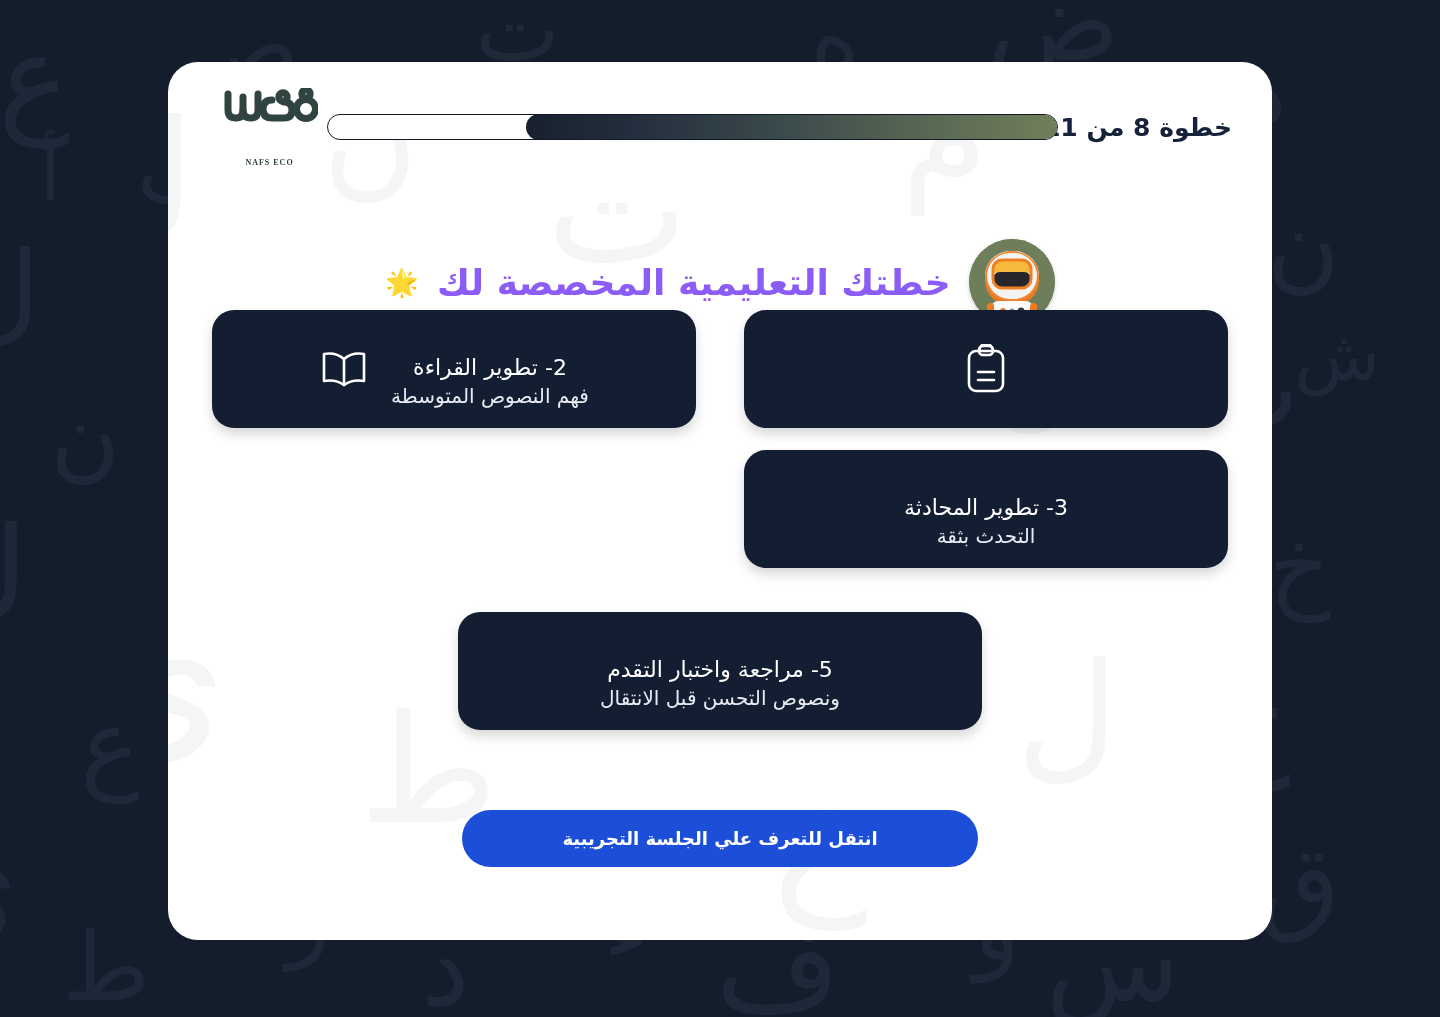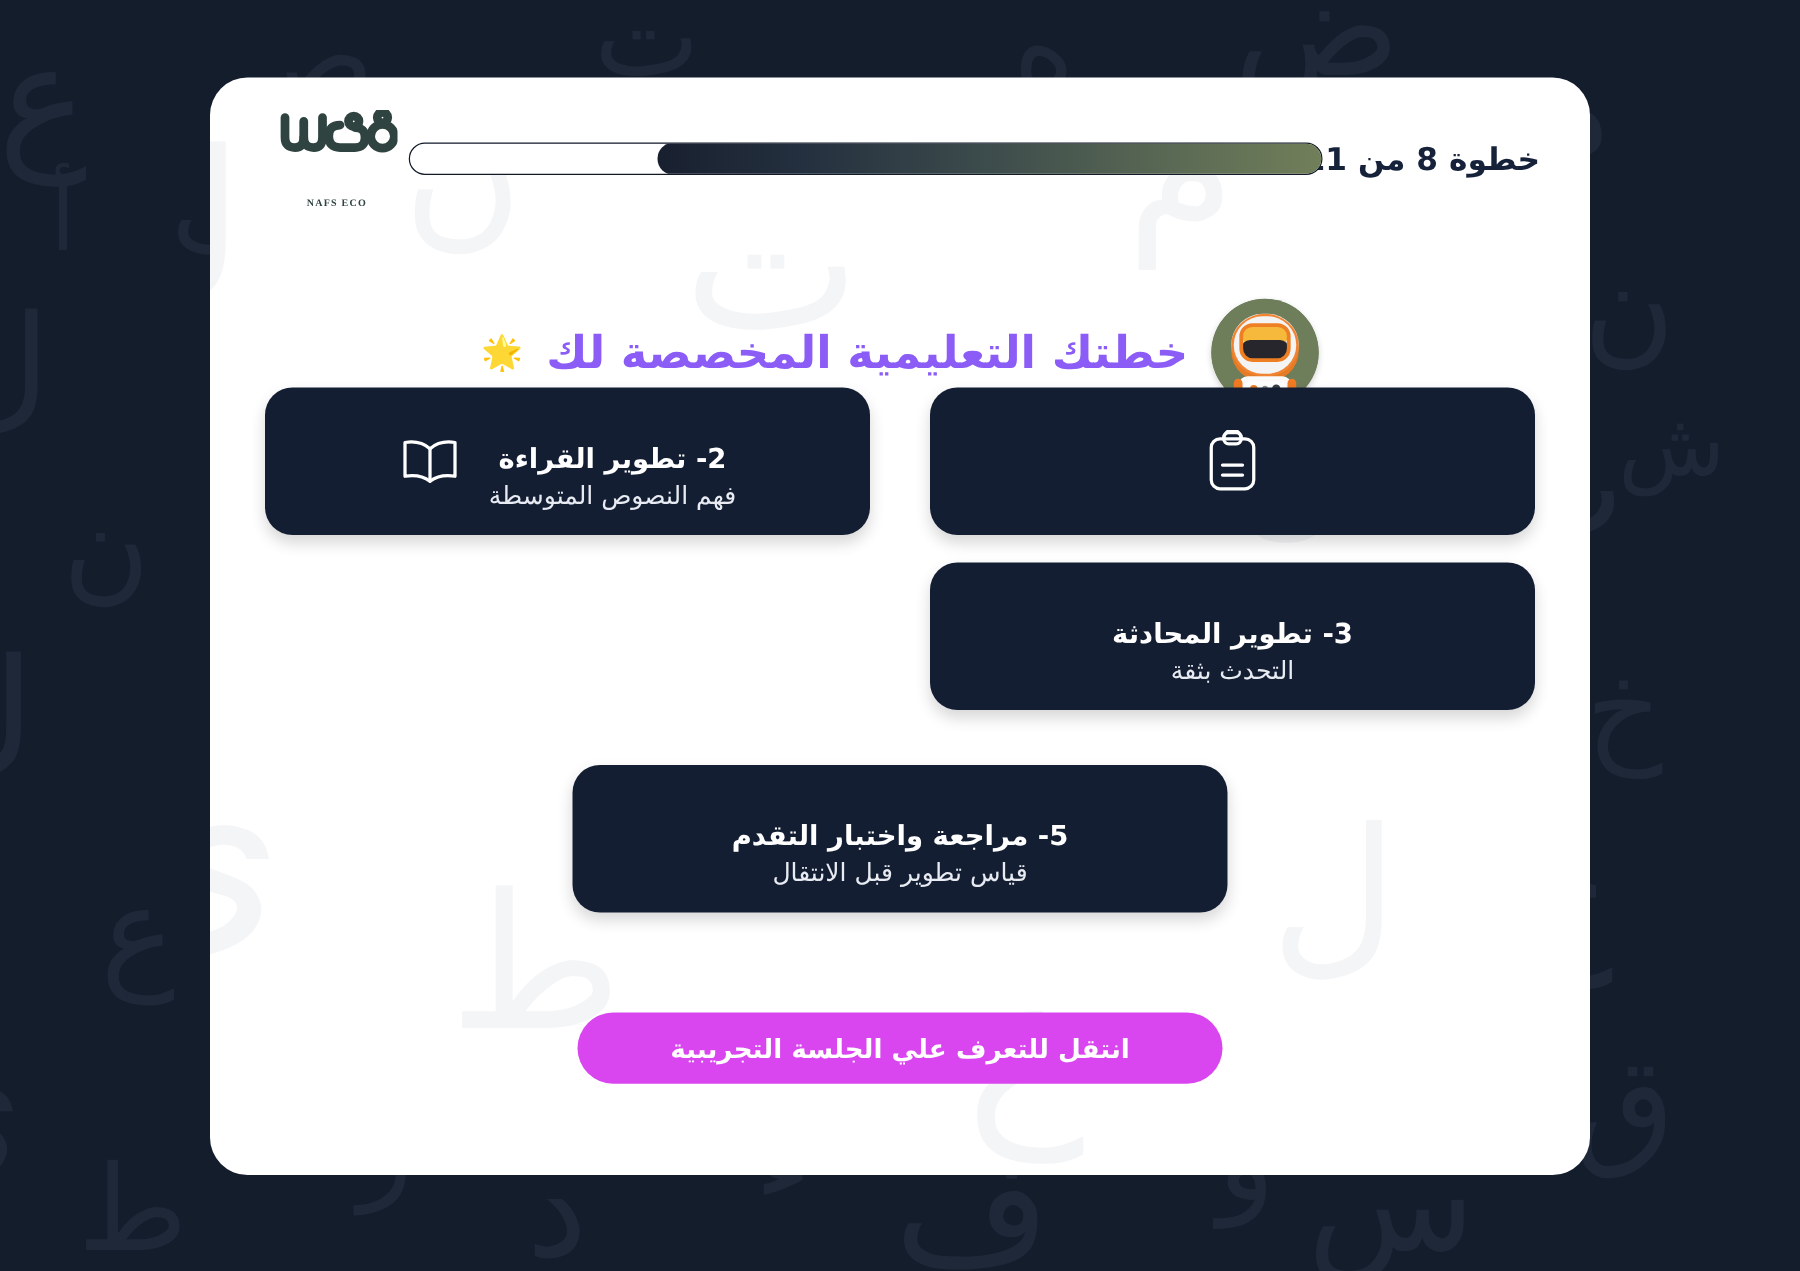--- a/index.html
+++ b/index.html
@@ -192,21 +192,21 @@
 
   .card-text {
     display: flex;
     flex-direction: column;
     align-items: center;
     gap: 4px;
   }
 
   .card-title {
     font-size: 22px;
-    font-weight: bold;
+    font-weight: normal;
     color: #ffffff;
     white-space: nowrap;
     margin-top: 24px;
   }
 
   .card-sub {
     font-size: 20px;
     color: #e8ecf2;
     white-space: nowrap;
   }
@@ -220,24 +220,24 @@
     right: 0;
     top: 748px;
     display: flex;
     justify-content: center;
   }
 
   #cta-button {
     width: 516px;
     height: 57px;
     border-radius: 29px;
-    background: #d946ef;
+    background: #1d4ed8;
     border: none;
     color: #ffffff;
-    font-size: 21px;
+    font-size: 18px;
     font-weight: bold;
     font-family: "DejaVu Sans", "Liberation Sans", sans-serif;
     cursor: pointer;
     display: flex;
     align-items: center;
     justify-content: center;
     letter-spacing: 0;
   }
 </style>
 </head>
@@ -384,21 +384,21 @@
           <div class="card-title">3- تطوير المحادثة</div>
           <div class="card-sub">التحدث بثقة</div>
         </div>
       </div>
 
 
       <div class="row-center">
         <div class="card wide-center">
           <div class="card-text">
             <div class="card-title">5- مراجعة واختبار التقدم</div>
-            <div class="card-sub">قياس تطوير قبل الانتقال</div>
+            <div class="card-sub">ونصوص التحسن قبل الانتقال</div>
           </div>
         </div>
       </div>
     </div>
 
     <div id="cta-wrap">
       <button id="cta-button">انتقل  للتعرف علي الجلسة التجريبية</button>
     </div>
 
   </div>

